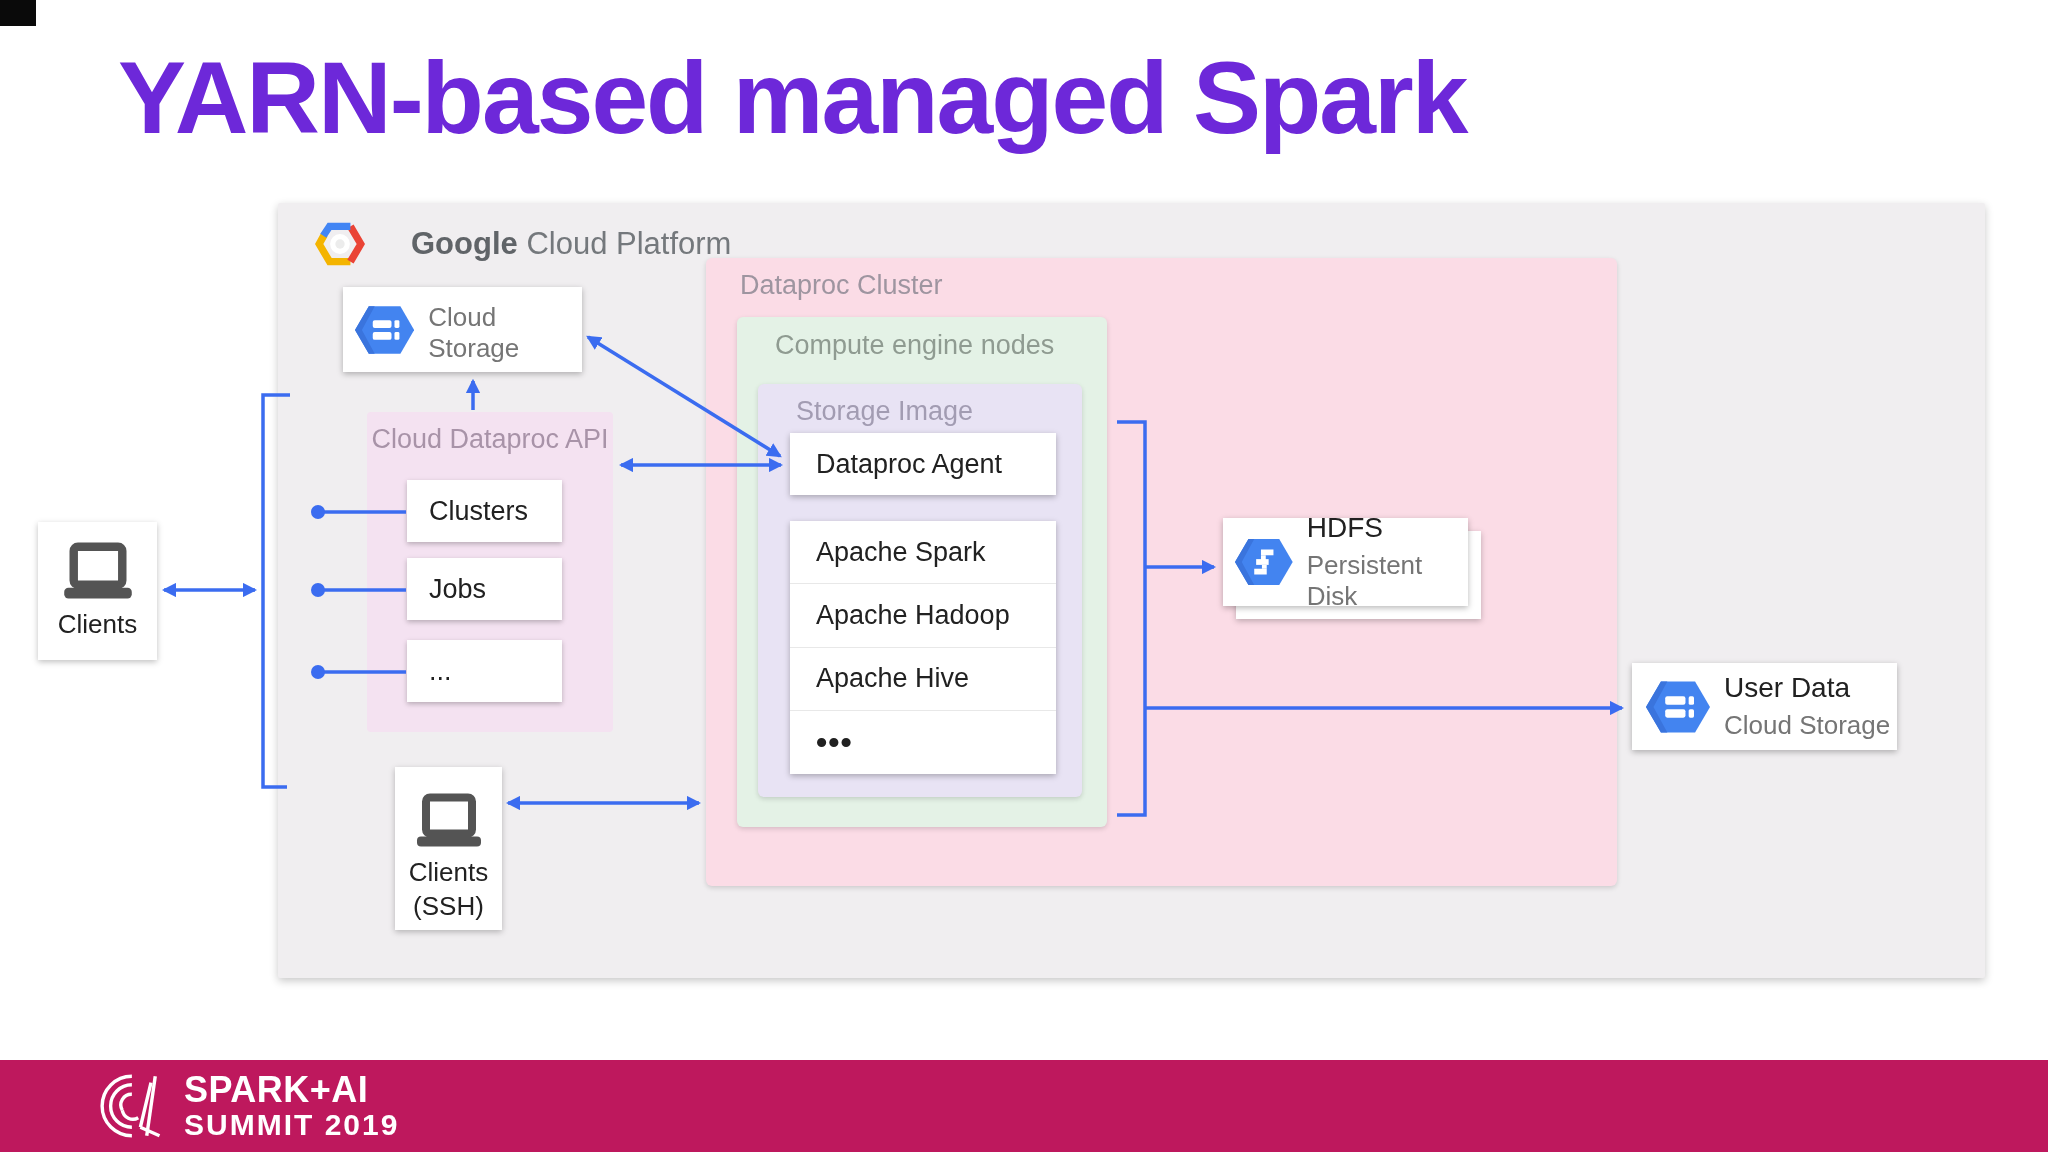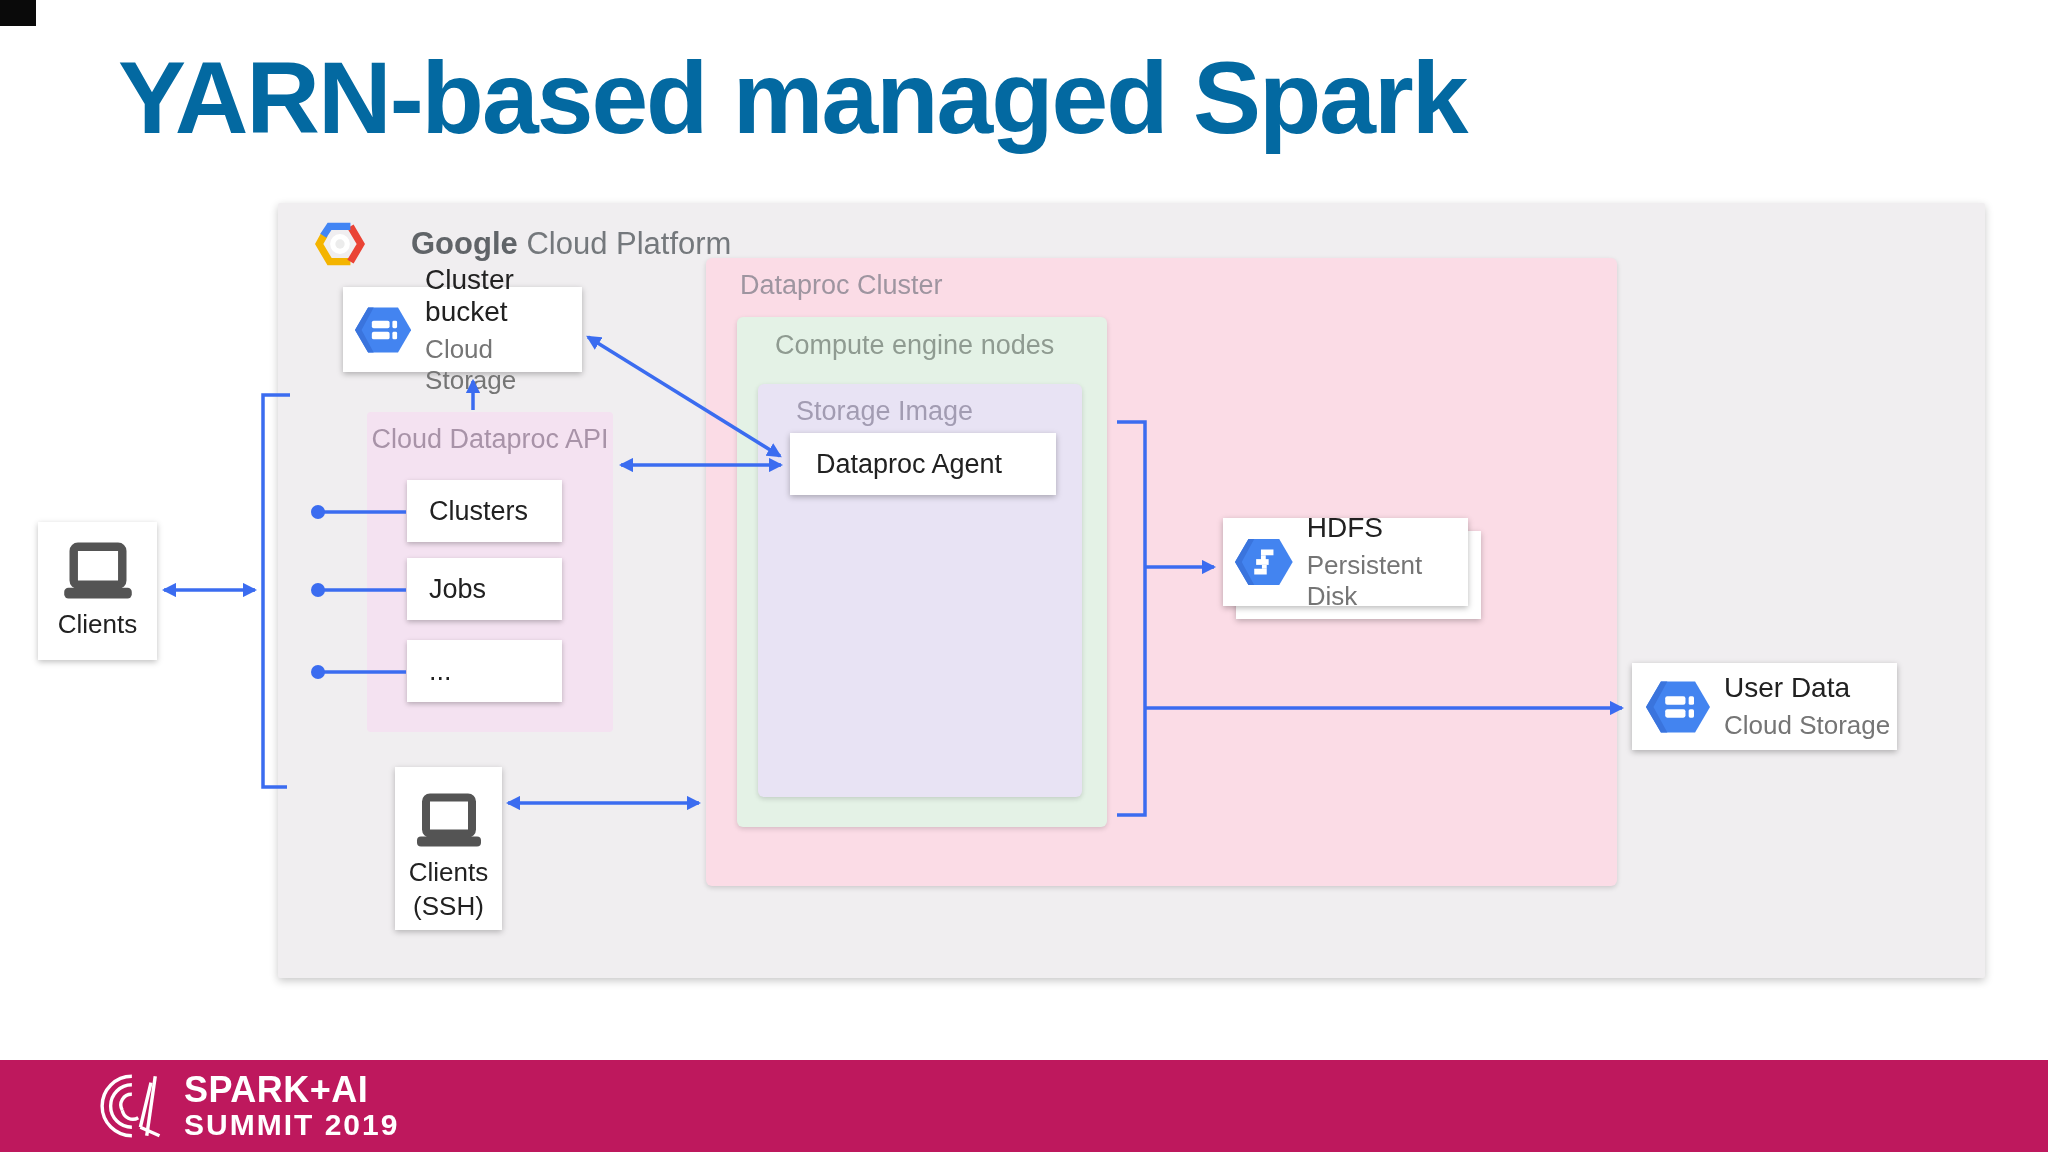--- a/index.html
+++ b/index.html
@@ -4,21 +4,21 @@
 <style>
   * { margin:0; padding:0; box-sizing:border-box; }
   html,body { width:2048px; height:1152px; background:#ffffff; overflow:hidden;
               font-family:"Liberation Sans","DejaVu Sans",sans-serif; }
   .abs { position:absolute; }
   #stage { position:relative; width:2048px; height:1152px; background:#ffffff; }
 
   #corner-sliver { left:0; top:0; width:36px; height:26px; background:#0a0a0a; }
 
   #slide-title { left:118px; top:40px; font-size:102px; font-weight:700;
-                 color:#0369a1; letter-spacing:-2px; white-space:nowrap; }
+                 color:#6d28d9; letter-spacing:-2px; white-space:nowrap; }
 
   #panel { left:278px; top:203px; width:1707px; height:775px; background:#f0eef0;
            border-radius:2px; box-shadow:0 3px 9px rgba(0,0,0,0.22); }
 
   
   #gcp-header { left:315px; top:220px; height:48px; display:flex; align-items:center;gap:32px; }
   #gcp-header .brand { margin-left:14px; font-size:31px; color:#6b6f73; white-space:nowrap; }
   #gcp-header .brand b { font-weight:700; color:#606468; }
   #gcp-header .brand span.rest { font-weight:400; color:#74787c; }
 
@@ -114,27 +114,32 @@
   <div class="card icon-card" style="left:343px; top:287px; width:239px; height:85px; padding-left:12px;">
     <svg width="64" height="56" viewBox="0 0 60 52">
       <polygon points="0,26 14,2 46,2 60,26 46,50 14,50" fill="#4384f0"></polygon>
       <polygon points="0,26 14,2 20,2 7,26 20,50 14,50" fill="#3a74dd"></polygon>
       <rect x="18" y="16" width="19" height="8" rx="2" fill="#ffffff"></rect>
       <rect x="40" y="16" width="5" height="8" rx="1.5" fill="#ffffff"></rect>
       <rect x="18" y="28" width="19" height="8" rx="2" fill="#ffffff"></rect>
       <rect x="40" y="28" width="5" height="8" rx="1.5" fill="#ffffff"></rect>
     </svg>
     <div class="txt">
-      <div class="t1">Cluster bucket</div>
       <div class="t2">Cloud Storage</div>
     </div>
   </div>
 
   <div class="card" id="dataproc-agent-box">Dataproc Agent</div>
 
+  <div class="card" id="stack-box">
+    <div class="stack-row">Apache Spark</div>
+    <div class="stack-row">Apache Hadoop</div>
+    <div class="stack-row">Apache Hive</div>
+    <div class="stack-row">•••</div>
+  </div>
 
   <div class="abs" id="api-box"></div>
   <div class="zone-label abs" id="api-label">Cloud Dataproc API</div>
   <div class="api-item" id="api-item-clusters">Clusters</div>
   <div class="api-item" id="api-item-jobs">Jobs</div>
   <div class="api-item" id="api-item-more">...</div>
 
   <div class="client-card" id="clients-card">
     <svg width="76" height="60" viewBox="0 0 72 56">
       <rect x="13" y="4" width="46" height="36" rx="4" fill="none" stroke="#545454" stroke-width="8"></rect>

